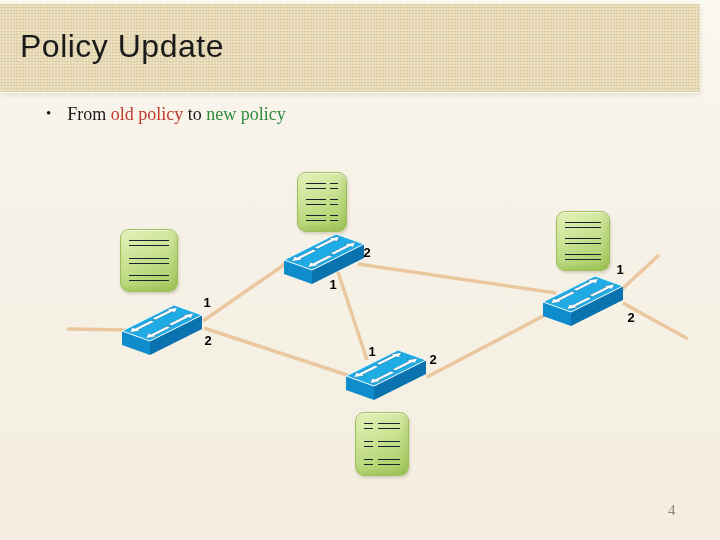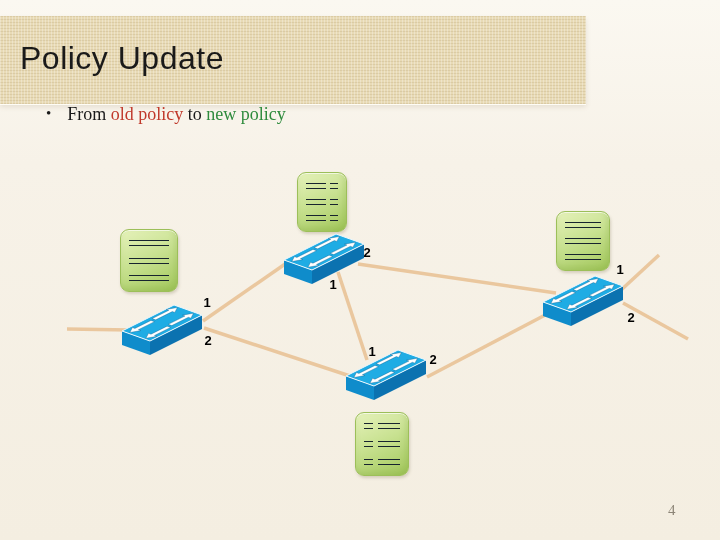--- a/index.html
+++ b/index.html
@@ -10,21 +10,21 @@
   .slide{
     position:absolute;inset:0;
     background-color:var(--slide_bg,#f7f2e8);
     background-image:
       linear-gradient(180deg, #fbf8f1 0%, #f7f2e8 30%, #f4eee1 100%),
       repeating-linear-gradient(0deg, rgba(255,255,255,.55) 0 1px, rgba(0,0,0,0) 1px 6px),
       repeating-linear-gradient(0deg, rgba(208,196,168,.14) 3px 4px, rgba(0,0,0,0) 4px 11px);
     background-blend-mode:normal,overlay,normal;
   }
   .banner{
-    position:absolute;left:0;top:16px;width:586px;height:88px;
+    position:absolute;left:0;top:4px;width:700px;height:88px;
     background-color:var(--banner_bg,#e8dab5);
     background-image:
       repeating-linear-gradient(90deg, rgba(255,255,255,.28) 0 1px, rgba(0,0,0,0) 1px 3px),
       repeating-linear-gradient(0deg, rgba(186,165,118,.28) 0 1px, rgba(0,0,0,0) 1px 3px);
     box-shadow:0 1px 0 #fffdf6, 0 3px 5px rgba(110,95,60,.14);
   }
   .title{
     margin:0;position:absolute;left:20px;top:24px;
     font-size:32px;font-weight:400;letter-spacing:.5px;
     color:var(--title_text,#1a1a1a);

